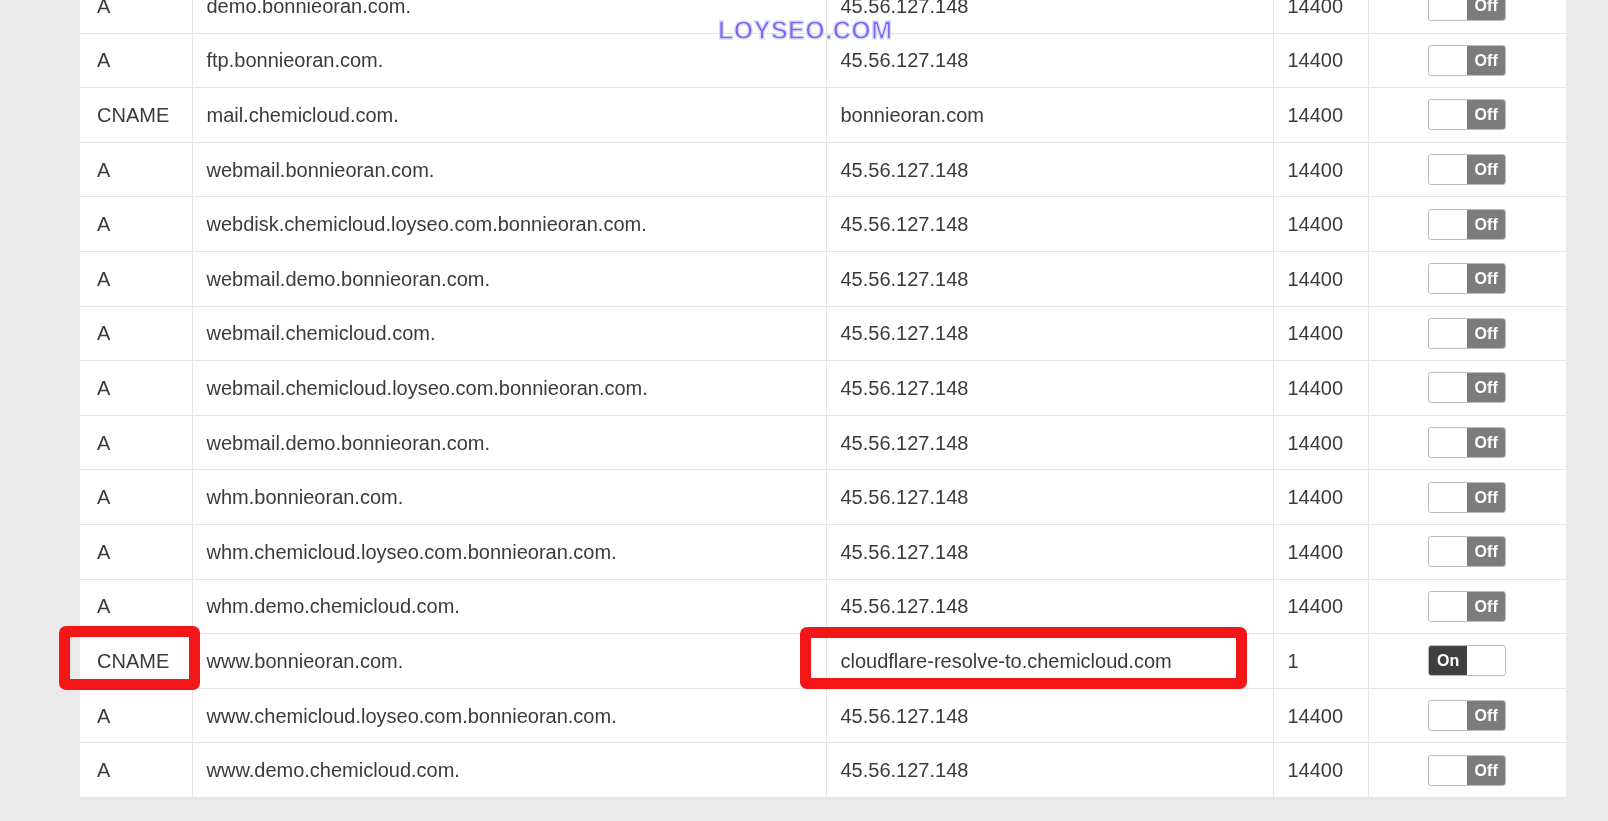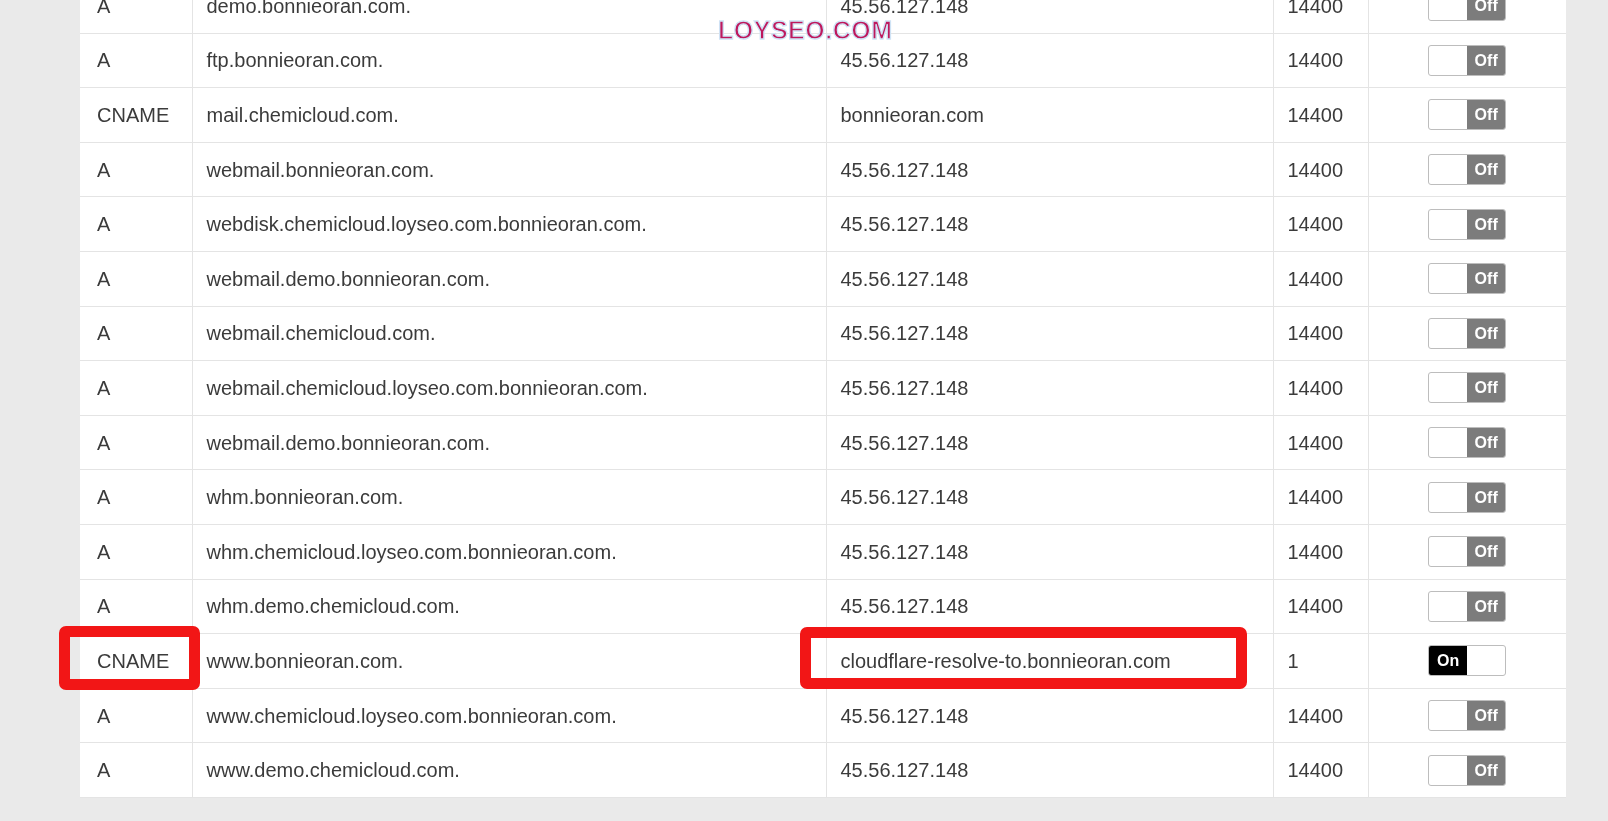--- a/index.html
+++ b/index.html
@@ -66,42 +66,42 @@
     width: 50%;
     height: 100%;
     font-size: 16px;
     font-weight: bold;
     color: #ffffff;
     line-height: 29px;
     text-align: center;
     letter-spacing: .2px;
   }
   .toggle.off .half { right: 0; background: #7c7c7c; }
-  .toggle.on  .half { left: 0;  background: #000000; }
+  .toggle.on  .half { left: 0;  background: #404040; }
 
   
   .annot-box {
     position: absolute;
     border: 11px solid #f21616;
     border-radius: 7px;
     pointer-events: none;
     z-index: 30;
   }
   #annot-type-box  { left: 59px;  top: 626px; width: 141px; height: 64px; }
   #annot-value-box { left: 800px; top: 627px; width: 447px; height: 62px; }
 
   
   #watermark {
     position: absolute;
     left: 718px;
     top: 16px;
     font-size: 25px;
     font-weight: bold;
     letter-spacing: .5px;
-    color: #be185d;
+    color: #8b5cf6;
     -webkit-text-stroke: 1.3px #cfe3f5;
     text-shadow: 0 0 1px #cfe3f5;
     z-index: 20;
     user-select: none;
   }
 </style>
 </head>
 <body>
 
 <div id="page">
@@ -190,21 +190,21 @@
         <tr>
           <td class="c-type">A</td>
           <td class="c-name">whm.demo.chemicloud.com.</td>
           <td class="c-value">45.56.127.148</td>
           <td class="c-ttl">14400</td>
           <td class="c-toggle"><span class="toggle off"><span class="half">Off</span></span></td>
         </tr>
         <tr>
           <td class="c-type">CNAME</td>
           <td class="c-name">www.bonnieoran.com.</td>
-          <td class="c-value">cloudflare-resolve-to.bonnieoran.com</td>
+          <td class="c-value">cloudflare-resolve-to.chemicloud.com</td>
           <td class="c-ttl">1</td>
           <td class="c-toggle"><span class="toggle on"><span class="half">On</span></span></td>
         </tr>
         <tr>
           <td class="c-type">A</td>
           <td class="c-name">www.chemicloud.loyseo.com.bonnieoran.com.</td>
           <td class="c-value">45.56.127.148</td>
           <td class="c-ttl">14400</td>
           <td class="c-toggle"><span class="toggle off"><span class="half">Off</span></span></td>
         </tr>

